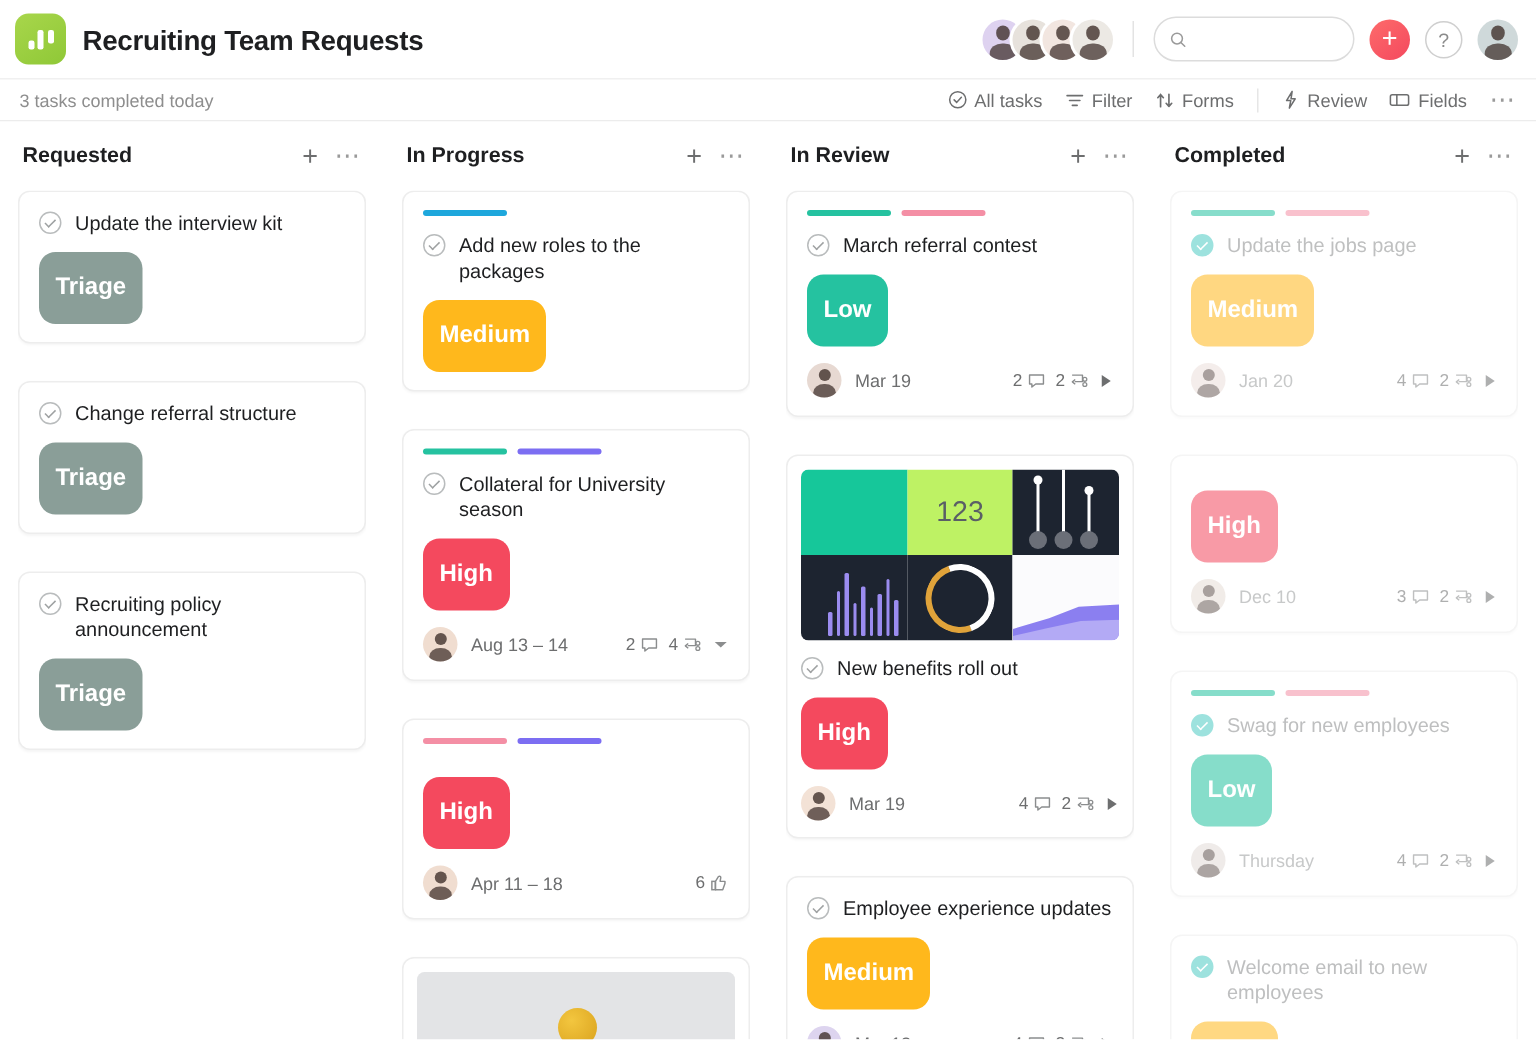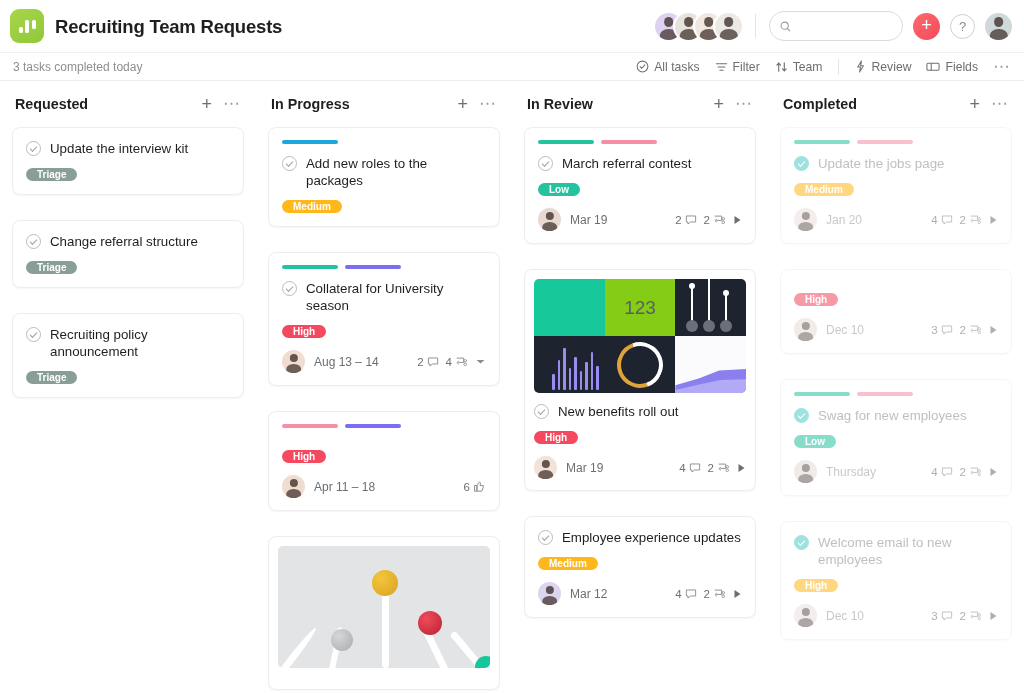--- a/index.html
+++ b/index.html
@@ -123,40 +123,40 @@
   .chk::after {
     content: ""; position: absolute; left: 3.4px; top: 4px;
     width: 6px; height: 3px; border-left: 1.4px solid #9ea1a2;
     border-bottom: 1.4px solid #9ea1a2; transform: rotate(-45deg);
   }
   .chk.complete { background: #4ecbc4; border-color: #4ecbc4; }
   .chk.complete::after { border-color: #fff; }
   .card-title { font-size: 13.3px; color: #1e1f21; line-height: 17px; }
   .card.done .card-title { color: #8a8c8d; }
   .tag {
-    display: inline-block; margin-top: 11px; padding: 1px 11px;
-    border-radius: 11px; font-size: 10px; color: #fff; font-weight: bold;
+    display: inline-block; margin-top: 11px; padding: 15px 11px;
+    border-radius: 11px; font-size: 16px; color: #fff; font-weight: bold;
   }
   .card-meta {
     display: flex; align-items: center; margin-top: 11px; gap: 9px;
   }
   .meta-av { width: 23px; height: 23px; }
   .meta-date { font-size: 12px; color: #6d6e6f; }
   .card.done .meta-date { color: #9b9d9e; }
   .meta-right { margin-left: auto; display: flex; align-items: center; gap: 7px; }
   .meta-count { display: flex; align-items: center; gap: 3px; font-size: 11.5px; color: #6d6e6f; }
   .card-img { width: 100%; height: 114px; border-radius: 5px; overflow: hidden; margin-bottom: 10px; }
   .card-img.tall { height: 122px; }
 
   
   .collage { width:100%; height:100%; display:grid;
     grid-template-columns: 1fr 1fr 1fr; grid-template-rows: 1fr 1fr; }
   .cg { position: relative; overflow: hidden; }
   .cg1 { background:#16c79a; }
-  .cg2 { background:#84cc16; display:flex; align-items:center; justify-content:center;
+  .cg2 { background:#bef264; display:flex; align-items:center; justify-content:center;
          font-size:19px; color:#5a5f66; }
   .cg3 { background:#1d2430; }
   .cg4 { background:#1d2430; display:flex; align-items:flex-end; justify-content:center; gap:3px; padding:0 6px 3px 18px; }
   .cg4 u { display:block; width:4px; background:#9b8cf0; border-radius:1px; }
   .cg5 { background:#1d2430; display:flex; align-items:center; justify-content:center; }
   .cg6 { background:#fbfbfd; position:relative; }
   .ring { width:46px; height:46px; border-radius:50%;
     border:4px solid #fff; border-left-color:#e0a33a; border-bottom-color:#e0a33a; transform:rotate(25deg); }
   .lolli { position:absolute; bottom:22%; width:2px; background:#fff; }
   .lolli::before { content:""; position:absolute; top:-5px; left:-2px; width:6px; height:6px; border-radius:50%; background:#fff; }
@@ -223,21 +223,21 @@
         <line x1="5.3" y1="9.5" x2="8.7" y2="9.5" stroke="#6d6e6f" stroke-width="1.2" stroke-linecap="round"></line>
       </svg>
       <span>Filter</span>
     </div>
 
     <div class="tb-item">
       <svg width="13" height="12" viewBox="0 0 14 12">
         <path d="M4 10.5 V1.8 M4 1.8 L2 4 M4 1.8 L6 4" fill="none" stroke="#6d6e6f" stroke-width="1.2" stroke-linecap="round" stroke-linejoin="round"></path>
         <path d="M10 1.5 V10.2 M10 10.2 L8 8 M10 10.2 L12 8" fill="none" stroke="#6d6e6f" stroke-width="1.2" stroke-linecap="round" stroke-linejoin="round"></path>
       </svg>
-      <span>Team</span>
+      <span>Forms</span>
     </div>
 
     <div class="tb-sep"></div>
 
     <div class="tb-item">
       <svg width="13" height="13" viewBox="0 0 14 14">
         <path d="M8 1 L4 7.6 H7 L6 13 L10.2 6.3 H7.2 Z" fill="none" stroke="#6d6e6f" stroke-width="1.1" stroke-linejoin="round"></path>
       </svg>
       <span>Review</span>
     </div>

